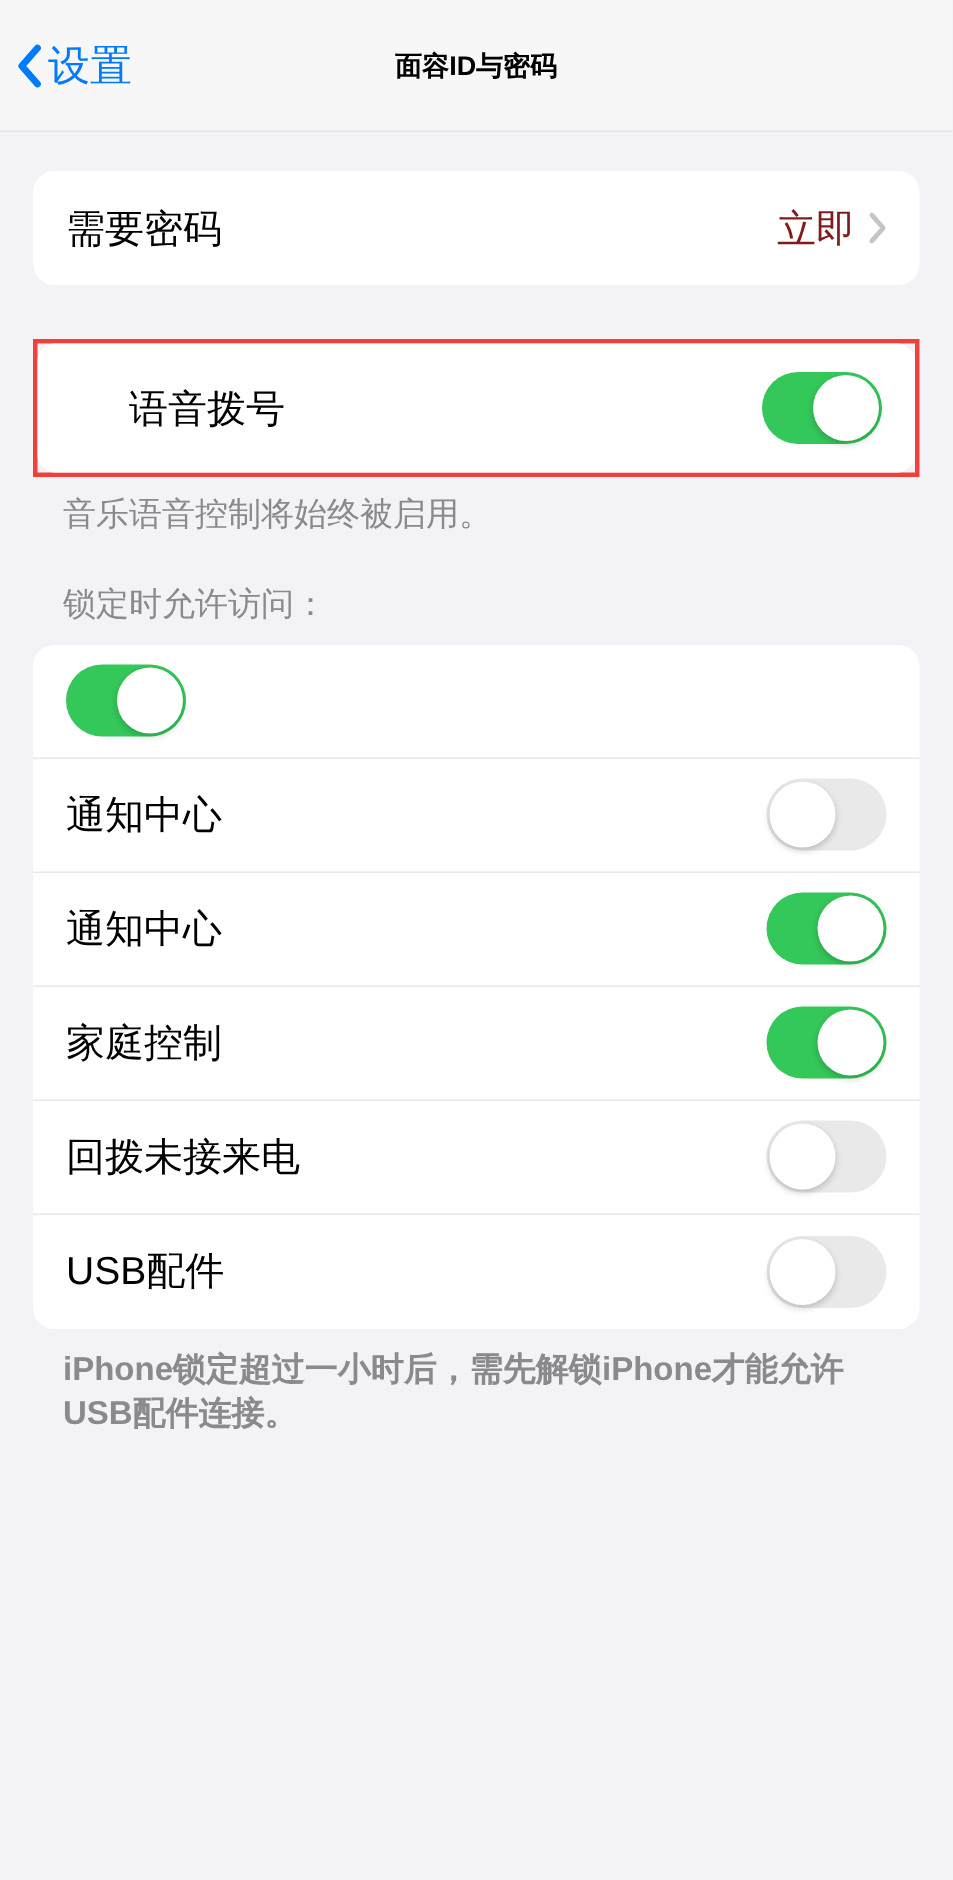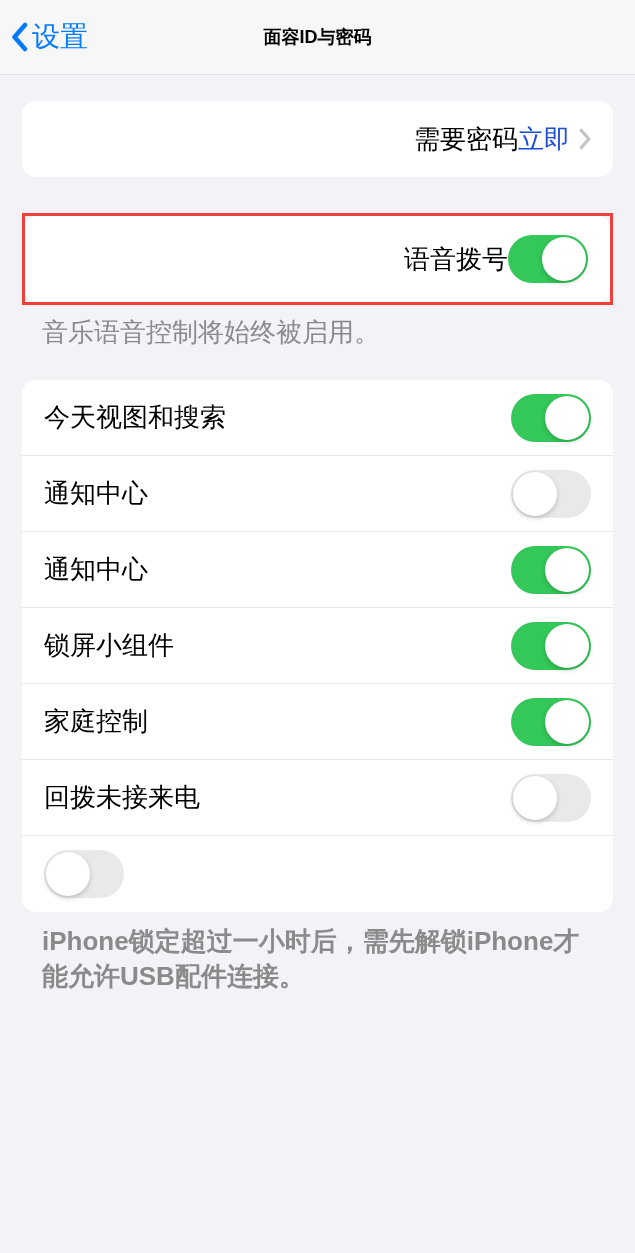--- a/index.html
+++ b/index.html
@@ -9,21 +9,21 @@
       -webkit-font-smoothing: antialiased;
     }
     body {
       width: 635px;
       height: 1253px;
       background: #f2f2f7;
       font-family: -apple-system, "SF Pro Text", "Helvetica Neue", Arial, sans-serif;
       overflow: hidden;
     }
     .header {
-      height: 75px;
+      height: 88px;
       background: #f7f7f7;
       display: flex;
       align-items: center;
       position: relative;
       border-bottom: 1px solid #e4e4e6;
     }
     .back-button {
       display: flex;
       align-items: center;
       padding-left: 10px;
@@ -53,34 +53,33 @@
     }
     .row {
       display: flex;
       align-items: center;
       padding: 0 22px;
       min-height: 76px;
       border-bottom: 1px solid #e8e8ea;
     }
     .group .row:last-child {
       border-bottom: none;
-      text-align: right;
     }
     .row-label {
       flex: 1;
       font-size: 26px;
       color: #000;
       font-weight: 400;
     }
     .row-label.siri {
       font-size: 25px;
     }
     .row-value {
       font-size: 26px;
-      color: #1d4ed8;
+      color: #7f1d1d;
       margin-right: 8px;
     }
     .chevron-right {
       color: #c5c5c7;
       display: inline-flex;
     }
     .toggle {
       width: 80px;
       height: 48px;
       border-radius: 24px;
@@ -103,41 +102,42 @@
       box-shadow: 0 2px 5px rgba(0,0,0,0.2);
     }
     .toggle.on .knob {
       right: 2px;
     }
     .toggle.off .knob {
       left: 2px;
     }
     .footer-text {
       padding: 10px 42px 0 42px;
-      font-size: 26px;
+      font-size: 22px;
       color: #8a8a8d;
       line-height: 1.35;
     }
     .header-text {
       padding: 0 42px 12px 42px;
       font-size: 22px;
       color: #8a8a8d;
     }
     .gap {
       height: 36px;
     }
     .highlight-red {
       border: 3px solid #ef403a;
       border-radius: 0;
       margin: 0 22px;
       background: transparent;
     }
     .highlight-red .group {
       margin: 0;
       border-radius: 14px;
+      padding-left: 39px;
     }
     .row.highlighted {
       outline: 3px solid #ef403a;
       outline-offset: -3px;
       position: relative;
       z-index: 1;
     }
   </style>
 </head>
 <body>
@@ -178,60 +178,55 @@
           <div class="knob"></div>
         </div>
       </div>
     </div>
   </div>
 
   <div class="footer-text">音乐语音控制将始终被启用。</div>
 
   <div style="height:30px;"></div>
 
+  <div class="header-text">锁定时允许访问：</div>
 
   <div class="group" id="lock-group">
 
   <div class="row">
-        <div class="row-label">今天视图和搜索</div>
         <div class="toggle on">
           <div class="knob"></div>
         </div>
       </div>
       <div class="row">
         <div class="row-label">通知中心</div>
         <div class="toggle off">
           <div class="knob"></div>
         </div>
       </div>
       <div class="row">
         <div class="row-label">通知中心</div>
         <div class="toggle on">
           <div class="knob"></div>
         </div>
       </div>
       <div class="row">
-        <div class="row-label">锁屏小组件</div>
-        <div class="toggle on">
-          <div class="knob"></div>
-        </div>
-      </div>
-      <div class="row">
         <div class="row-label">家庭控制</div>
         <div class="toggle on">
           <div class="knob"></div>
         </div>
       </div>
       <div class="row">
         <div class="row-label">回拨未接来电</div>
         <div class="toggle off">
           <div class="knob"></div>
         </div>
       </div>
       <div class="row">
+        <div class="row-label">USB配件</div>
         <div class="toggle off">
           <div class="knob"></div>
         </div>
       </div>
     </div>
 
   <div class="footer-text" style="padding-top:12px;font-weight:bold;">iPhone锁定超过一小时后，需先解锁iPhone才能允许USB配件连接。</div>
 
 </div>
 

